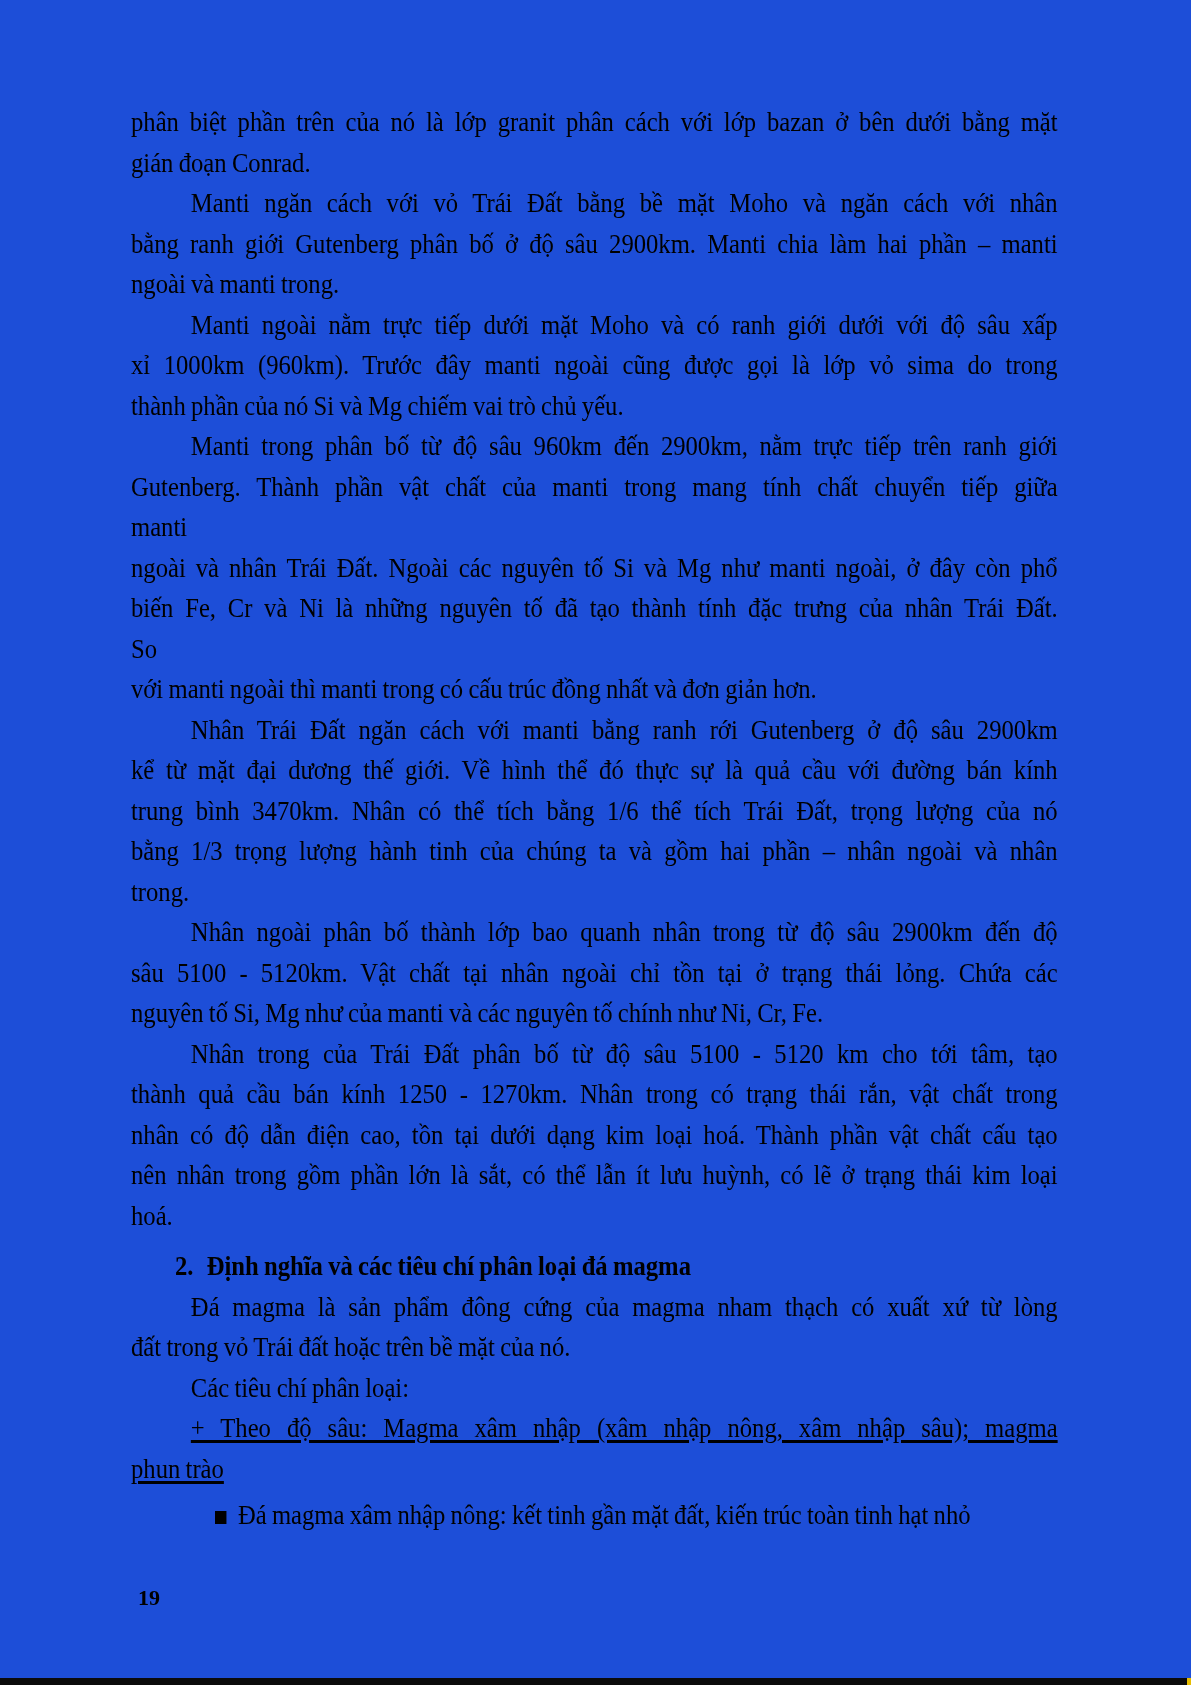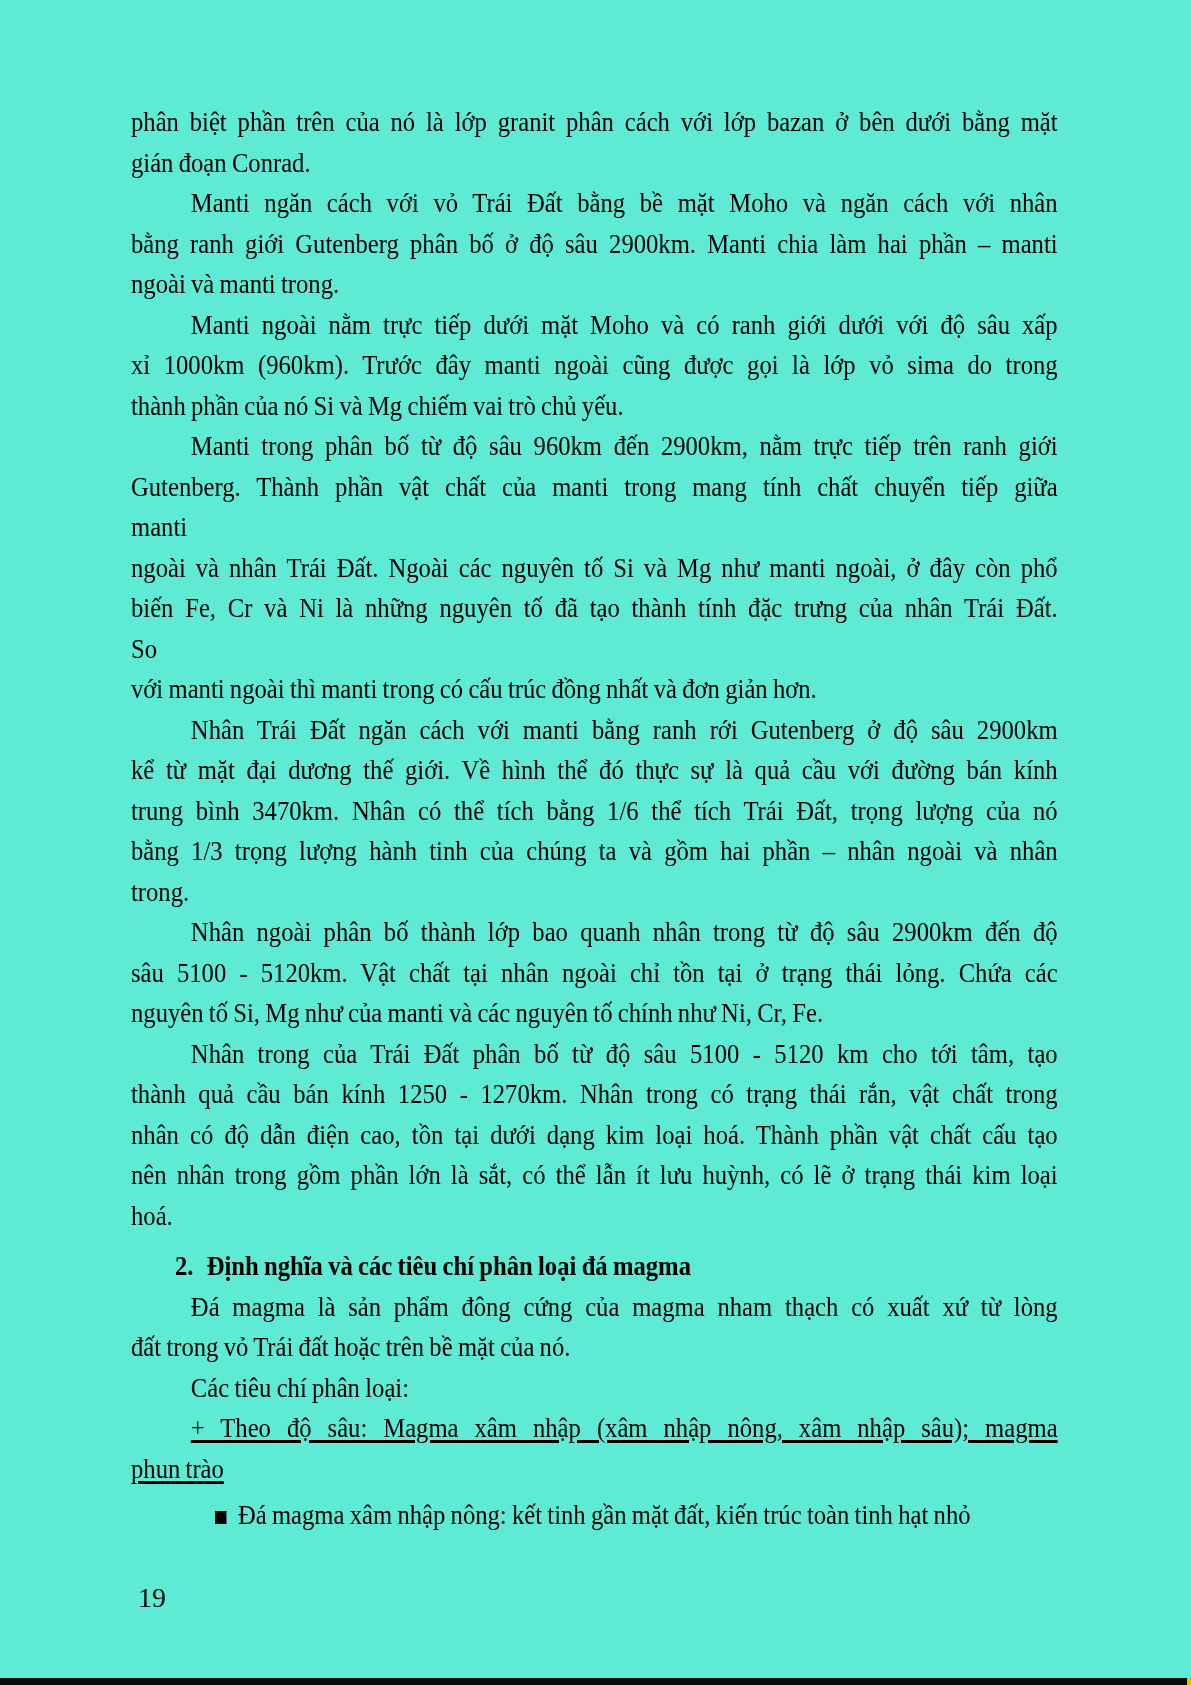--- a/index.html
+++ b/index.html
@@ -4,21 +4,21 @@
 <style>
   html,body{margin:0;padding:0;}
   body{
     width:1191px;height:1685px;
     background:#ffffff;
     position:relative;
     overflow:hidden;
     font-family:"Liberation Serif", serif;
     color:#000;
   }
-  .page{position:absolute;inset:0;background:#5eead4;}
+  .page{position:absolute;inset:0;background:#1d4ed8;}
   .textblock{
     position:absolute;
     left:131px;top:102px;
     width:1053px;              
   }
   .line{
     font-size:28px;
     line-height:40.5px;
     width:1053px;
     transform:scaleX(0.88);    
@@ -38,22 +38,22 @@
   .bulleted{margin-left:84px;}
   .bullet{
     display:inline-block;
     width:13px;height:13px;
     background:#000;
     margin-right:13px;
   }
   .pagenum{
     position:absolute;
     left:138px;top:1578px;
-    font-size:28px;line-height:40px;
-    font-weight:normal;
+    font-size:22px;line-height:40px;
+    font-weight:bold;
     text-align:center;
   }
   .edgebar{
     position:absolute;
     left:0;right:0;bottom:0;
     height:7px;
     background:#0b0b0b;
   }
   .edgebar .notch{
     position:absolute;

